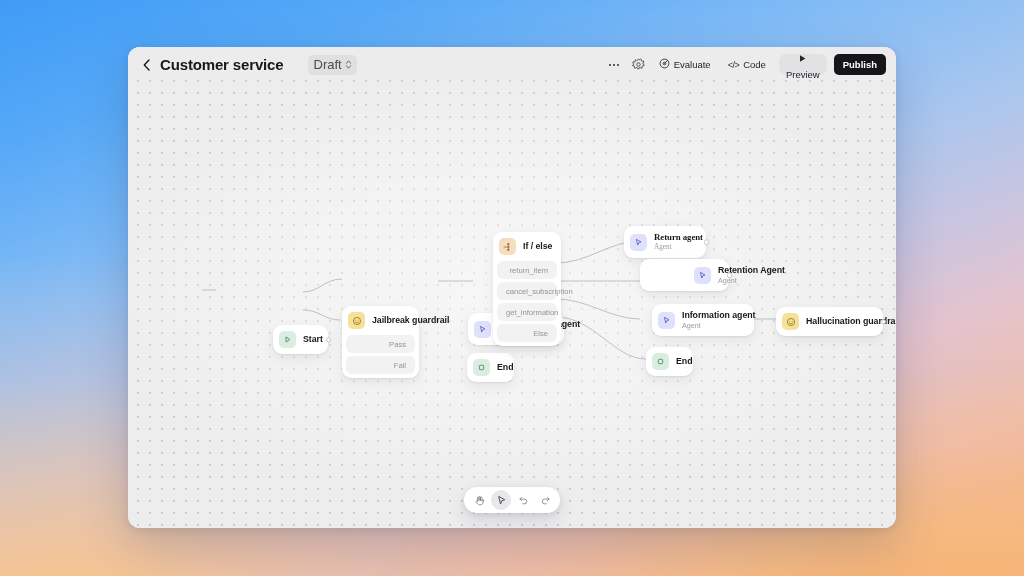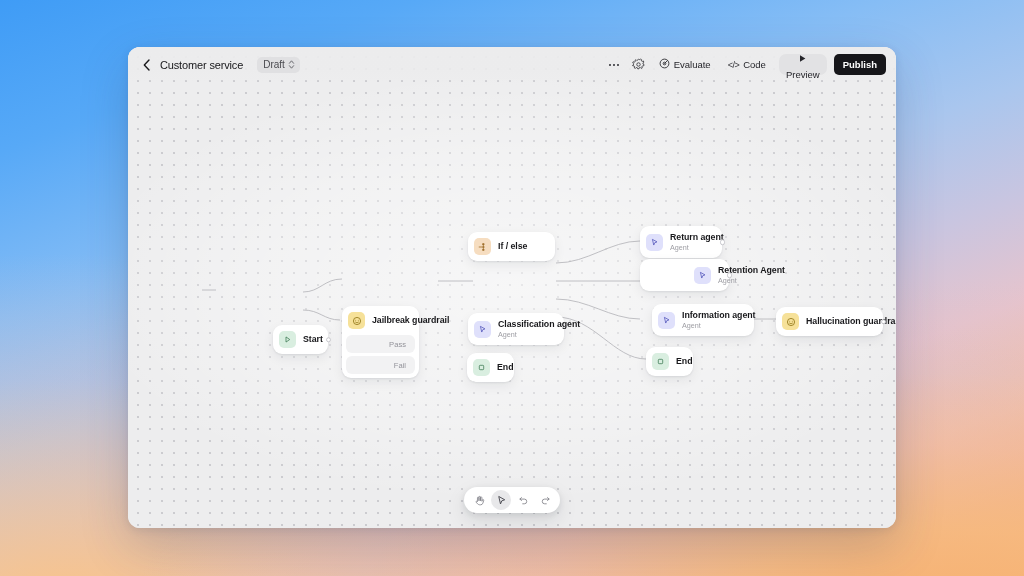--- a/index.html
+++ b/index.html
@@ -52,30 +52,30 @@
     z-index: 40;
     background: linear-gradient(180deg, rgba(236,236,237,0.97) 0%, rgba(236,236,237,0.86) 70%, rgba(236,236,237,0.0) 100%);
   }
   .hdr-left { display: flex; align-items: center; gap: 8px; }
   .back-chevron {
     width: 12px; height: 14px;
     display: flex; align-items: center; justify-content: center;
     cursor: pointer; color: #1b1b1e;
   }
   .title {
-    font-size: 11px; font-weight: 400; color: #17171a;
+    font-size: 15px; font-weight: 700; color: #17171a;
     letter-spacing: -0.15px; white-space: nowrap;
   }
   .status-chip {
     display: inline-flex; align-items: center; gap: 3px;
     background: #e0e0e2;
     border-radius: 5px;
     padding: 2.5px 5px 2.5px 6px;
-    font-size: 10px; color: #4b4b50; font-weight: 400;
-    cursor: pointer; margin-left: 6px;
+    font-size: 13px; color: #4b4b50; font-weight: 400;
+    cursor: pointer; margin-left: 16px;
   }
   .chip-updown { display: flex; flex-direction: column; align-items: center; line-height: 0; color: #6b6b70; }
 
   .hdr-right {
     margin-left: auto;
     display: flex; align-items: center; gap: 3px;
   }
   .icon-btn {
     height: 20px; min-width: 20px;
     display: inline-flex; align-items: center; justify-content: center;
@@ -319,38 +319,44 @@
           <svg width="9" height="9" viewBox="0 0 12 12" aria-hidden="true">
             <rect x="3.1" y="3.1" width="5.8" height="5.8" rx="1.1" fill="none" stroke="currentColor" stroke-width="1.05"></rect>
           </svg>
         </div>
         <div class="node-text">
           <div class="node-title">End</div>
         </div>
       </div>
     </div>
 
-    <div class="node" style="left:340px; top:185px; width:87px;">
+    <div class="node" style="left:365px; top:185px; width:68px;">
       <div class="node-head">
         <div class="node-ico ico-peach">
           <svg width="10" height="10" viewBox="0 0 12 12" aria-hidden="true">
             <path d="M1.4 6 L4.4 6" fill="none" stroke="currentColor" stroke-width="1" stroke-linecap="round"></path>
             <path d="M6.4 2.4 L6.4 9.6" fill="none" stroke="currentColor" stroke-width="1" stroke-linecap="round"></path>
             <rect x="5.1" y="1.6" width="2.6" height="2.1" rx="0.5" fill="currentColor"></rect>
             <rect x="5.1" y="8.3" width="2.6" height="2.1" rx="0.5" fill="currentColor"></rect>
             <rect x="5.1" y="5.0" width="2.6" height="2.0" rx="0.5" fill="currentColor"></rect>
           </svg>
         </div>
         <div class="node-text">
           <div class="node-title">If / else</div>
         </div>
       </div>
-    </div>
-
-    <div class="node" style="left:512px; top:179px; width:82px;">
+      <div class="node-rows">
+        <div class="node-row">return_item</div>
+        <div class="node-row">cancel_subscription</div>
+        <div class="node-row">get_information</div>
+        <div class="node-row">Else</div>
+      </div>
+    </div>
+
+    <div class="node" style="left:496px; top:179px; width:82px;font-family:Liberation Serif, serif;">
       <div class="node-head">
         <div class="node-ico ico-purple">
           <svg width="9" height="9" viewBox="0 0 12 12" aria-hidden="true">
             <path d="M3.2 1.8 L9.3 5.2 L6.3 6.3 L5.0 9.4 Z" fill="none" stroke="currentColor" stroke-width="1" stroke-linejoin="round"></path>
           </svg>
         </div>
         <div class="node-text">
           <div class="node-title">Return agent</div>
           <div class="node-sub">Agent</div>
         </div>

